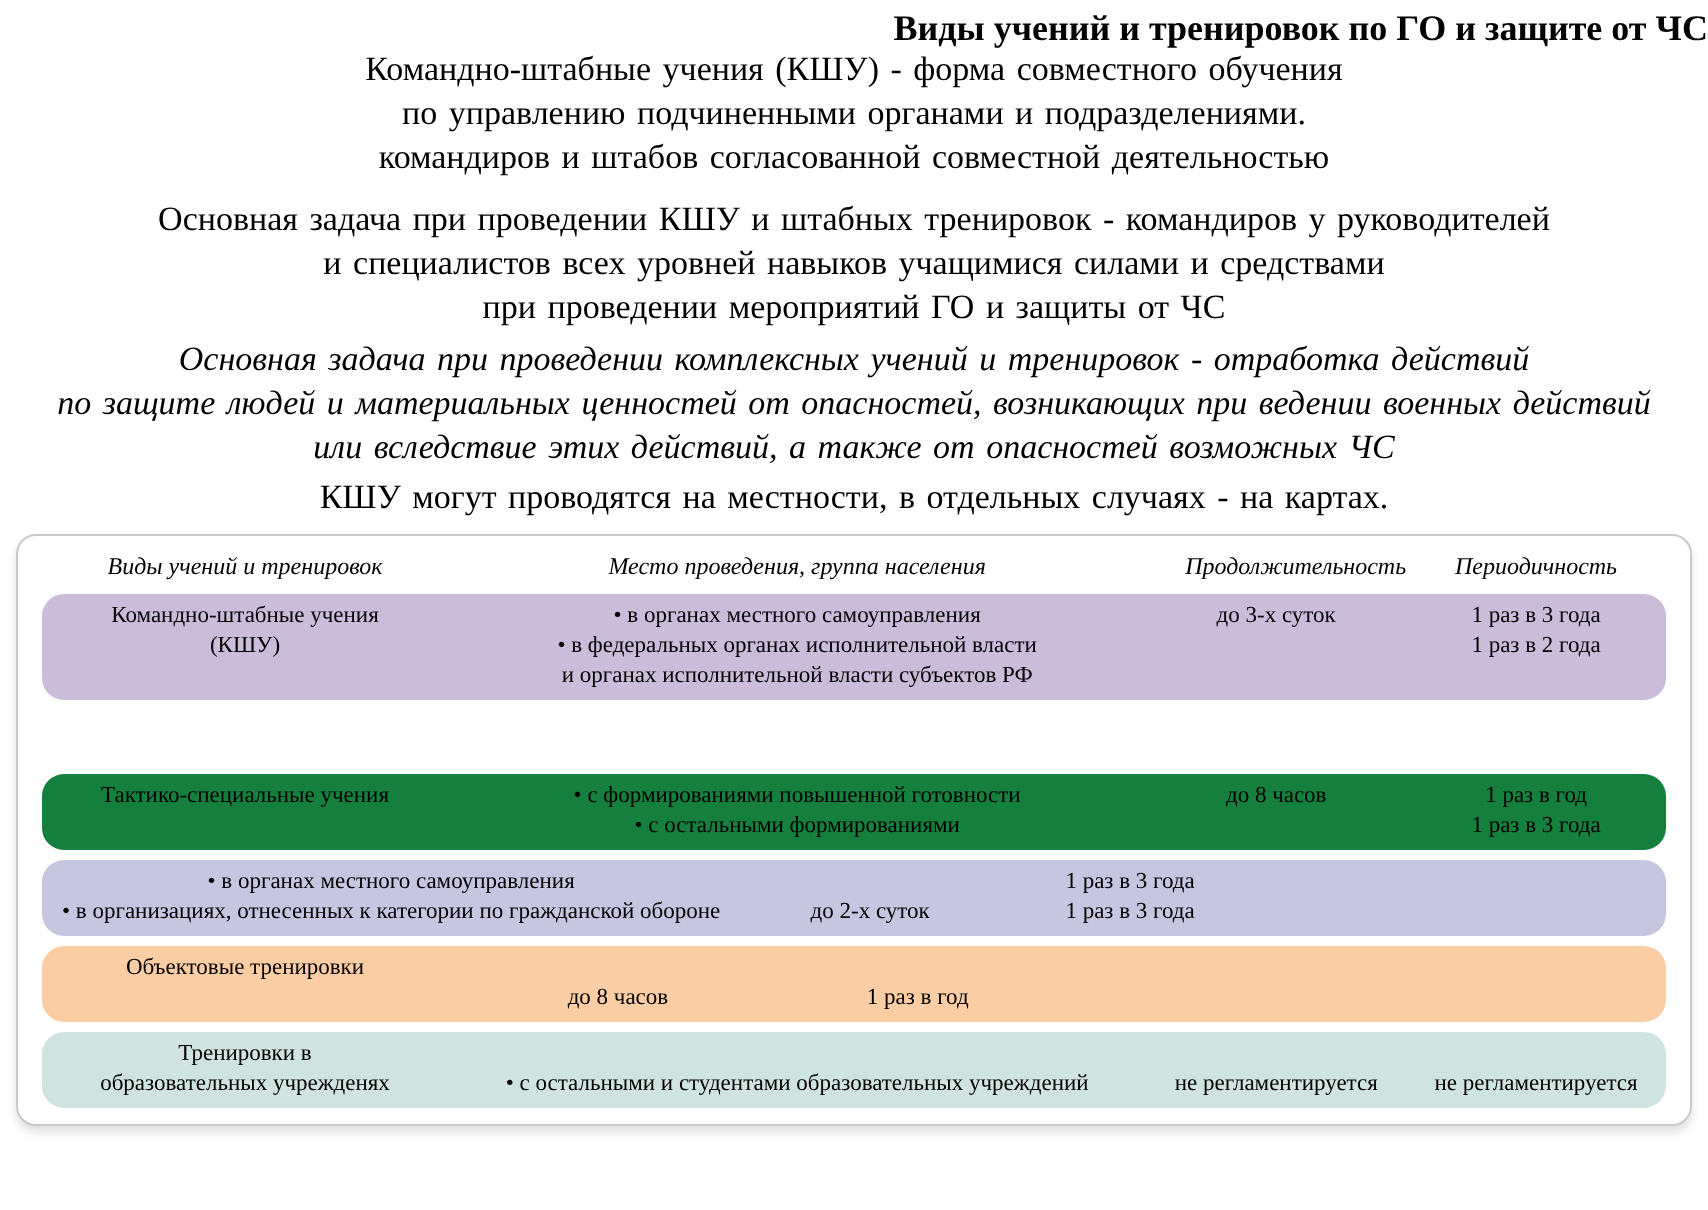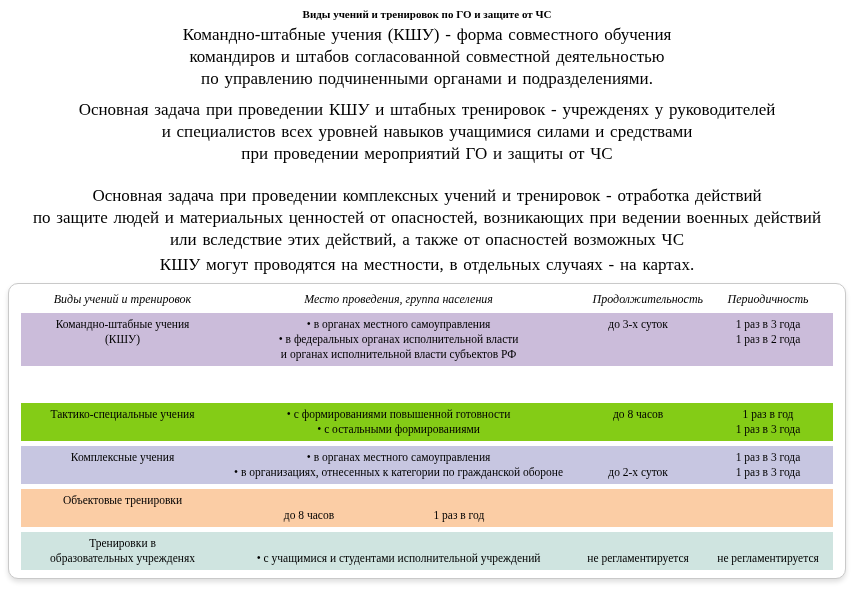--- a/index.html
+++ b/index.html
@@ -4,63 +4,63 @@
 <style>
   * { box-sizing: border-box; }
   html,body { margin:0; padding:0; }
   body {
     width:854px; height:605px;
     background:#ffffff; color:#000;
     font-family:"Liberation Serif","DejaVu Serif",serif;
     overflow:hidden;
   }
   .title {
-    font-size:11px; font-weight:bold; text-align:center;
+    font-size:18px; font-weight:bold; text-align:right;
     padding-top:4px; line-height:20px;
   }
   .para {
     text-align:center; font-size:17px; line-height:22px;
     word-spacing:1.5px;
   }
   .p1 { }
   .p2 { margin-top:9px; }
-  .p3 { margin-top:20px; }
+  .p3 { margin-top:4px;font-style:italic; }
   .p4 { margin-top:3px; }
   .tablewrap {
     margin:7px 8px 0 8px;
     border:1px solid #c9c9c9;
     border-radius:10px;
     background:#fff;
     box-shadow:0 3px 5px rgba(0,0,0,0.13);
     padding:6px 0 3px 0;
   }
   .thead { display:flex; font-size:12px; padding:2px 12px 6px 12px; }
   .hcell { text-align:center;font-style:italic; }
   .c1 { width:25%; } .c2 { width:43%; } .c3 { width:16%;text-align:right; } .c4 { width:16%; }
   .trow {
     display:flex; margin:0 12px 5px 12px;
-    border-radius:0; font-size:11.5px; line-height:15px;
+    border-radius:11px; font-size:11.5px; line-height:15px;
     padding:4px 0;
   }
   .cell { text-align:center; }
   .line2 { padding-top:15px; }
 </style>
 </head>
 <body>
 
 <div class="title">Виды учений и тренировок по ГО и защите от ЧС</div>
 
 <div class="para p1">
   <div>Командно-штабные учения (КШУ) - форма совместного обучения</div>
+  <div>по управлению подчиненными органами и подразделениями.</div>
   <div>командиров и штабов согласованной совместной деятельностью</div>
-  <div>по управлению подчиненными органами и подразделениями.</div>
 </div>
 
 <div class="para p2">
-  <div>Основная задача при проведении КШУ и штабных тренировок - учрежденях у руководителей</div>
+  <div>Основная задача при проведении КШУ и штабных тренировок - командиров у руководителей</div>
   <div>и специалистов всех уровней навыков учащимися силами и средствами</div>
   <div>при проведении мероприятий ГО и защиты от ЧС</div>
 </div>
 
 <div class="para p3">
   <div>Основная задача при проведении комплексных учений и тренировок - отработка действий</div>
   <div>по защите людей и материальных ценностей от опасностей, возникающих при ведении военных действий</div>
   <div>или вследствие этих действий, а также от опасностей возможных ЧС</div>
 </div>
 
@@ -89,41 +89,38 @@
     </div>
     <div class="cell c3">
       <div>до 3-х суток</div>
     </div>
     <div class="cell c4">
       <div>1 раз в 3 года</div>
       <div>1 раз в 2 года</div>
     </div>
   </div>
 
-  <div class="trow" style="background: #84cc16; margin-top: 37px;">
+  <div class="trow" style="background: #15803d; margin-top: 37px;">
     <div class="cell c1">
       <div>Тактико-специальные учения</div>
     </div>
     <div class="cell c2">
       <div>• с формированиями повышенной готовности</div>
       <div>• с остальными формированиями</div>
     </div>
     <div class="cell c3">
       <div>до 8 часов</div>
     </div>
     <div class="cell c4">
       <div>1 раз в год</div>
       <div>1 раз в 3 года</div>
     </div>
   </div>
 
   <div class="trow" style="background: rgb(199, 198, 225);">
-    <div class="cell c1">
-      <div>Комплексные учения</div>
-    </div>
     <div class="cell c2">
       <div>• в органах местного самоуправления</div>
       <div>• в организациях, отнесенных к категории по гражданской обороне</div>
     </div>
     <div class="cell c3 line2">
       <div>до 2-х суток</div>
     </div>
     <div class="cell c4">
       <div>1 раз в 3 года</div>
       <div>1 раз в 3 года</div>
@@ -141,21 +138,21 @@
       <div>1 раз в год</div>
     </div>
   </div>
 
   <div class="trow" style="background: rgb(207, 228, 224);">
     <div class="cell c1">
       <div>Тренировки в</div>
       <div>образовательных учрежденях</div>
     </div>
     <div class="cell c2 line2">
-      <div>• с учащимися и студентами исполнительной учреждений</div>
+      <div>• с остальными и студентами образовательных учреждений</div>
     </div>
     <div class="cell c3 line2">
       <div>не регламентируется</div>
     </div>
     <div class="cell c4 line2">
       <div>не регламентируется</div>
     </div>
   </div>
 
 </div>

